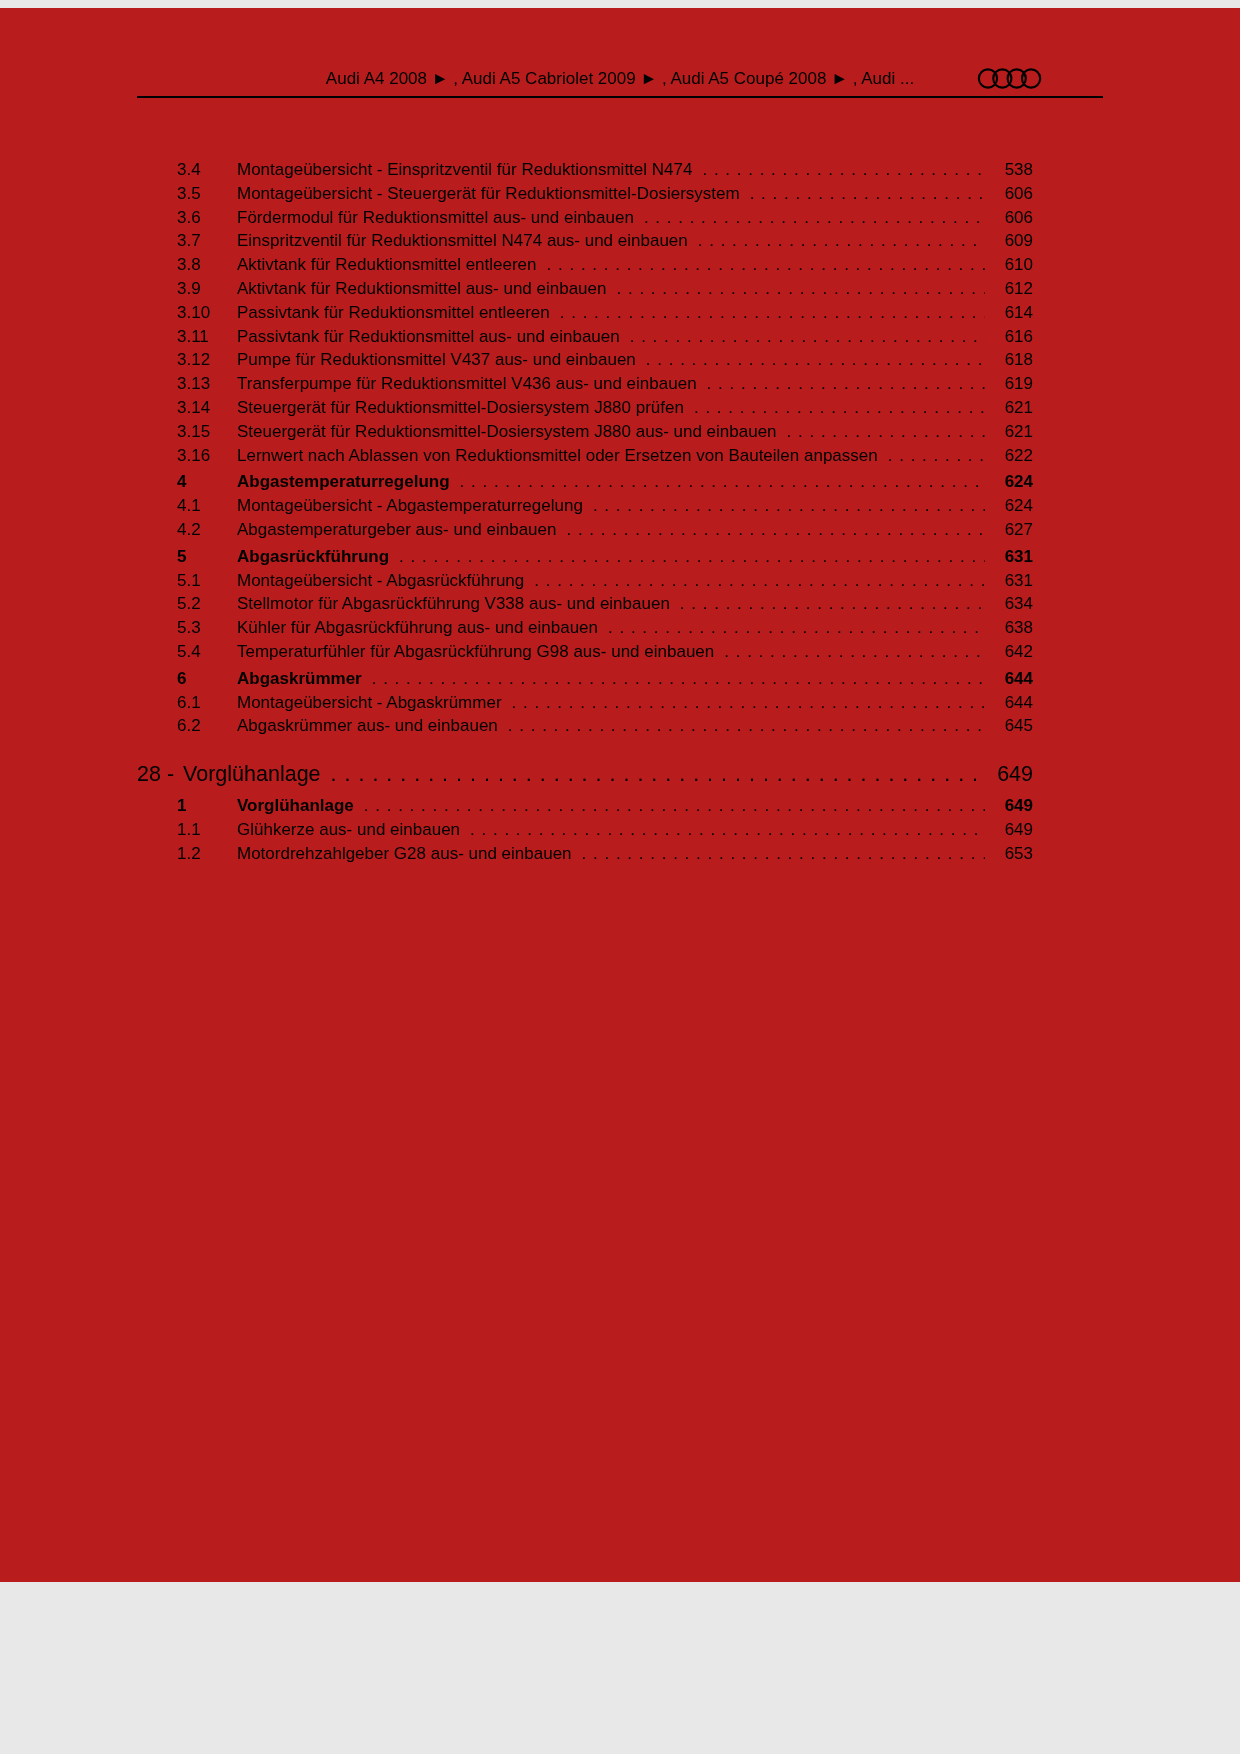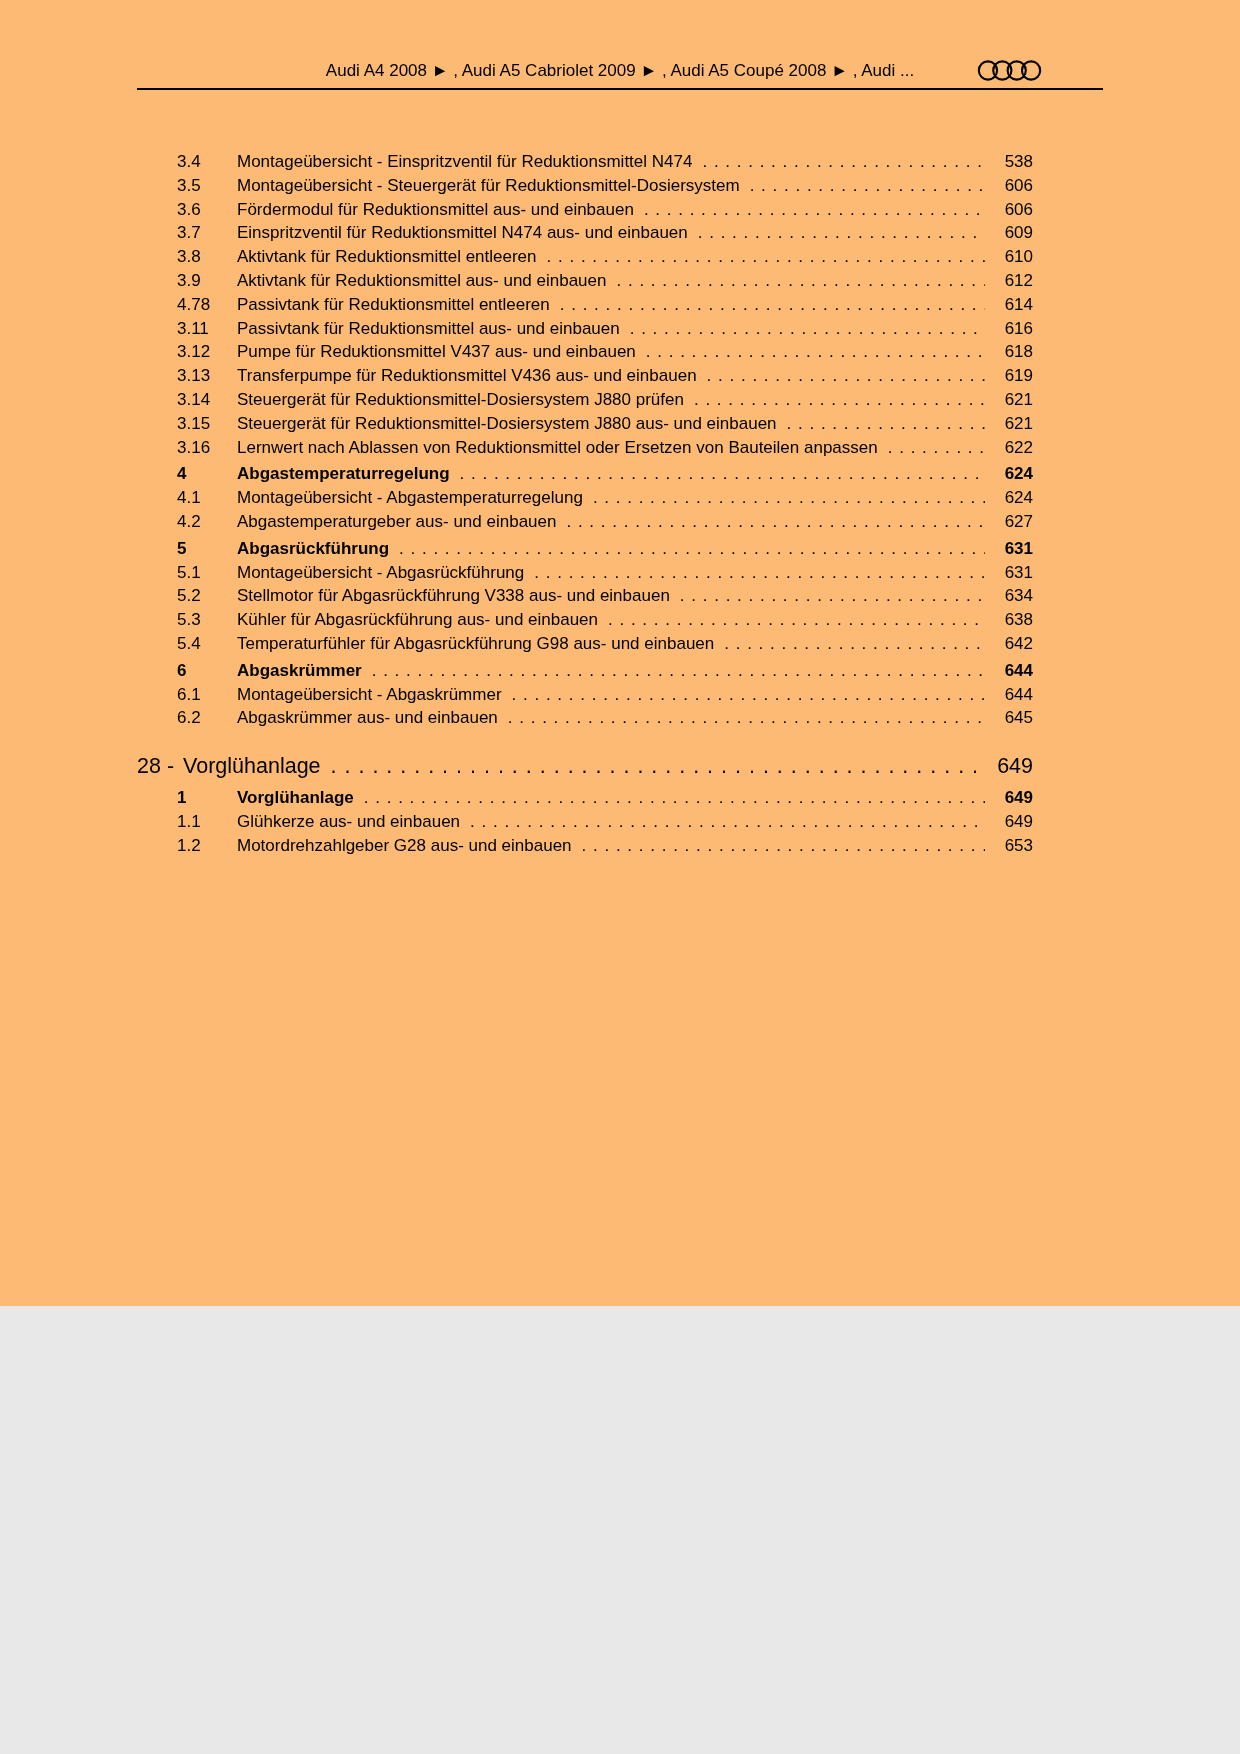--- a/index.html
+++ b/index.html
@@ -1,23 +1,23 @@
 <!DOCTYPE html>
 <html><head>
 <meta charset="utf-8">
 <style>
   * { box-sizing: border-box; }
   html, body { margin: 0; padding: 0; }
   body { background: #e8e8e8; }
   .page {
     position: relative;
     width: 1240px;
-    height: 1306px;
-    margin: 0 auto;
-    background: #fdba74;
+    height: 1574px;
+    margin: 8px auto;
+    background: #b91c1c;
     font-family: "Liberation Sans", sans-serif;
     color: #000;
     overflow: hidden;
   }
 
   
   .header {
     position: absolute;
     top: 58px;
     left: 137px;
@@ -151,21 +151,21 @@
         <span class="leader">. . . . . . . . . . . . . . . . . . . . . . . . . . . . . . . . . . . . . . . . . . . . . . . . . . . . . . . . . . . . . . . . . . . . . . . . . . . . . . . . . . . . . . . . . . . . . . . . . . . . . . . . . . . . . . . . . . . . . . . . . . . . . . . . . . . . . . . . . . . . . . . . . . . . . . . . . . . . . . . . . . . . . . . . . . . . . . . . . . . . . . . . . . . . . . . . . . . . . . . . </span>
         <span class="pg">610</span>
       </div>
       <div class="toc-row sub">
         <span class="num">3.9</span>
         <span class="title">Aktivtank für Reduktionsmittel aus- und einbauen</span>
         <span class="leader">. . . . . . . . . . . . . . . . . . . . . . . . . . . . . . . . . . . . . . . . . . . . . . . . . . . . . . . . . . . . . . . . . . . . . . . . . . . . . . . . . . . . . . . . . . . . . . . . . . . . . . . . . . . . . . . . . . . . . . . . . . . . . . . . . . . . . . . . . . . . . . . . . . . . . . . . . . . . . . . . . . . . . . . . . . . . . . . . . . . . . . . . . . . . . . . . . . . . . . . . </span>
         <span class="pg">612</span>
       </div>
       <div class="toc-row sub">
-        <span class="num">4.78</span>
+        <span class="num">3.10</span>
         <span class="title">Passivtank für Reduktionsmittel entleeren</span>
         <span class="leader">. . . . . . . . . . . . . . . . . . . . . . . . . . . . . . . . . . . . . . . . . . . . . . . . . . . . . . . . . . . . . . . . . . . . . . . . . . . . . . . . . . . . . . . . . . . . . . . . . . . . . . . . . . . . . . . . . . . . . . . . . . . . . . . . . . . . . . . . . . . . . . . . . . . . . . . . . . . . . . . . . . . . . . . . . . . . . . . . . . . . . . . . . . . . . . . . . . . . . . . . </span>
         <span class="pg">614</span>
       </div>
       <div class="toc-row sub">
         <span class="num">3.11</span>
         <span class="title">Passivtank für Reduktionsmittel aus- und einbauen</span>
         <span class="leader">. . . . . . . . . . . . . . . . . . . . . . . . . . . . . . . . . . . . . . . . . . . . . . . . . . . . . . . . . . . . . . . . . . . . . . . . . . . . . . . . . . . . . . . . . . . . . . . . . . . . . . . . . . . . . . . . . . . . . . . . . . . . . . . . . . . . . . . . . . . . . . . . . . . . . . . . . . . . . . . . . . . . . . . . . . . . . . . . . . . . . . . . . . . . . . . . . . . . . . . . </span>
         <span class="pg">616</span>
       </div>

